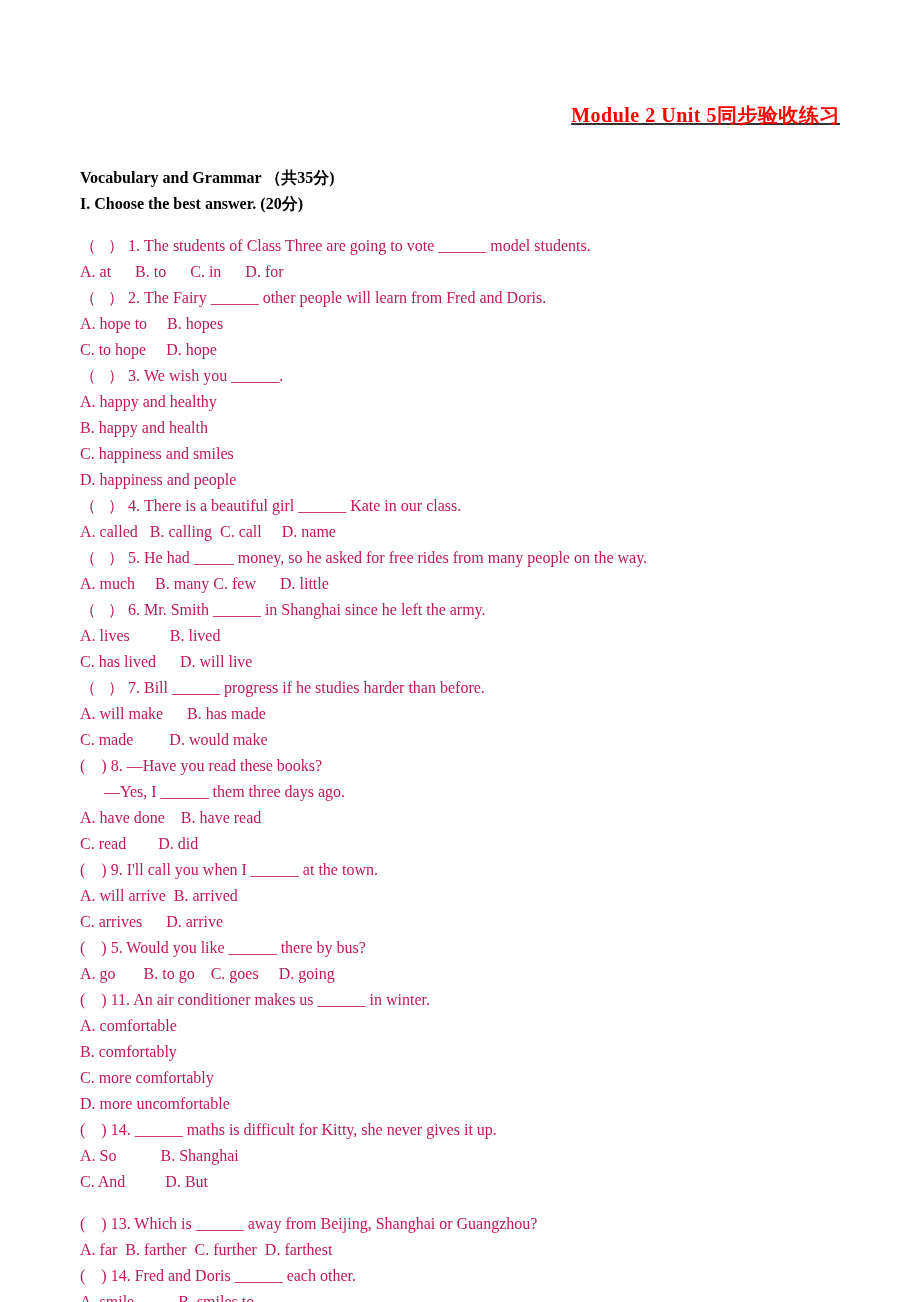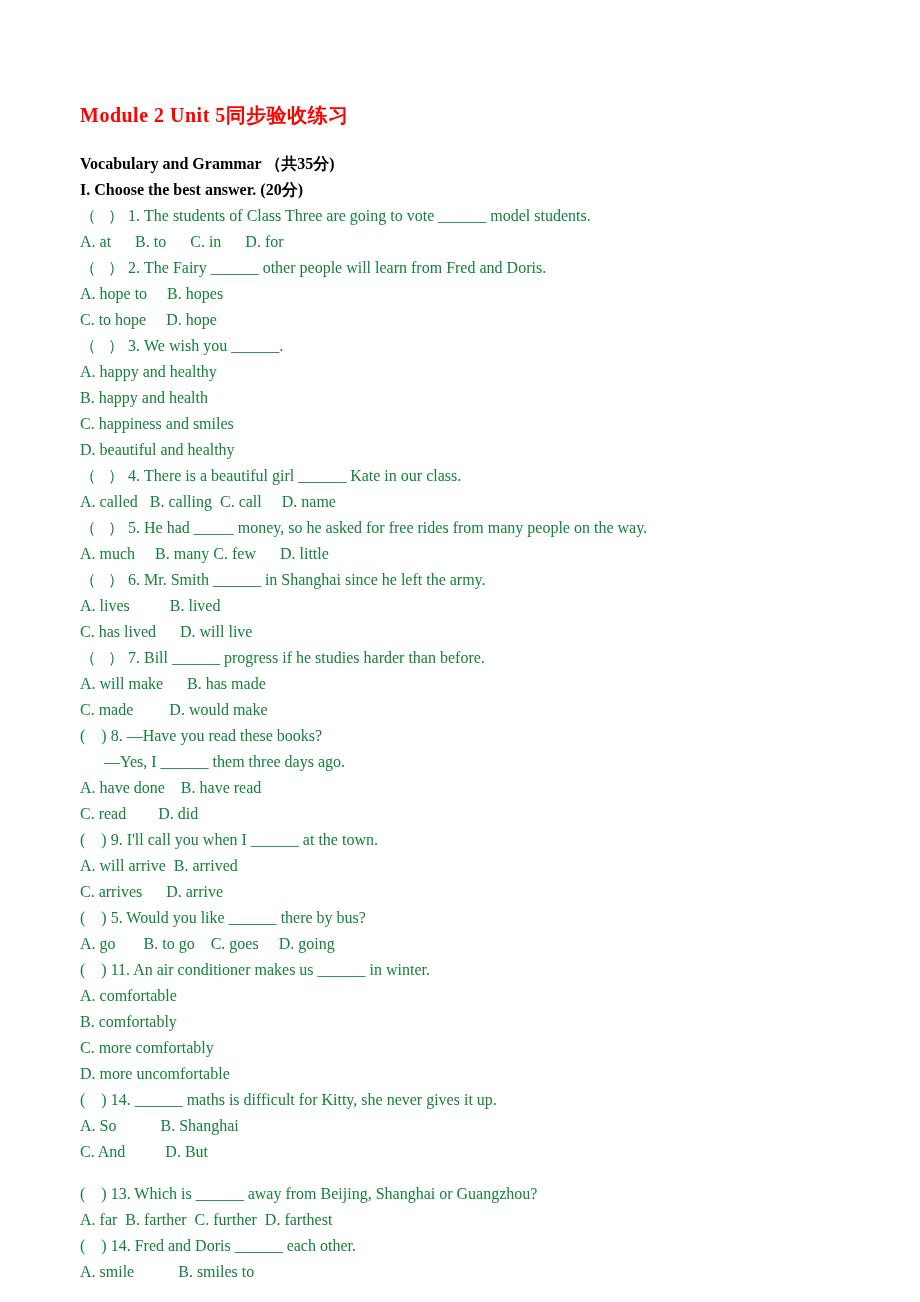--- a/index.html
+++ b/index.html
@@ -7,39 +7,40 @@
       width: 920px;
       min-height: 1302px;
       background: #ffffff;
       font-family: "SimSun", "NSimSun", serif;
       font-size: 16px;
       color: #333333;
       line-height: 1.5;
       padding: 100px 80px 60px 80px;
     }
     .title {
-      text-align: left;
+      text-align: right;
       font-weight: bold;
       font-size: 20px;
-      margin-bottom: 22px;
+      margin-bottom: 36px;
       letter-spacing: 0.5px;
+      text-decoration: underline;
     }
     .title .red { color: #ff0000; }
     .section-header {
       font-weight: bold;
       color: #000000;
       margin-bottom: 2px;
     }
     .sub-header {
       font-weight: bold;
       color: #000000;
-      margin-bottom: 2px;
+      margin-bottom: 18px;
     }
     .line {
-      color: #15803d;
+      color: #be185d;
       margin-bottom: 2px;
       white-space: pre;
     }
     .spacer { height: 16px; }
   </style>
 </head>
 <body>
 
 <div class="title">
   <span class="red">Module 2 Unit 5</span><span class="red">同步验收练习</span>
@@ -52,21 +53,21 @@
 <div class="line">A. at      B. to      C. in      D. for</div>
 
 <div class="line">（   ） 2. The Fairy ______ other people will learn from Fred and Doris.</div>
 <div class="line">A. hope to     B. hopes</div>
 <div class="line">C. to hope     D. hope</div>
 
 <div class="line">（   ） 3. We wish you ______.</div>
 <div class="line">A. happy and healthy</div>
 <div class="line">B. happy and health</div>
 <div class="line">C. happiness and smiles</div>
-<div class="line">D. beautiful and healthy</div>
+<div class="line">D. happiness and people</div>
 
 <div class="line">（   ） 4. There is a beautiful girl ______ Kate in our class.</div>
 <div class="line">A. called   B. calling  C. call     D. name</div>
 
 <div class="line">（   ） 5. He had _____ money, so he asked for free rides from many people on the way.</div>
 <div class="line">A. much     B. many C. few      D. little</div>
 
 <div class="line">（   ） 6. Mr. Smith ______ in Shanghai since he left the army.</div>
 <div class="line">A. lives          B. lived</div>
 <div class="line">C. has lived      D. will live</div>

